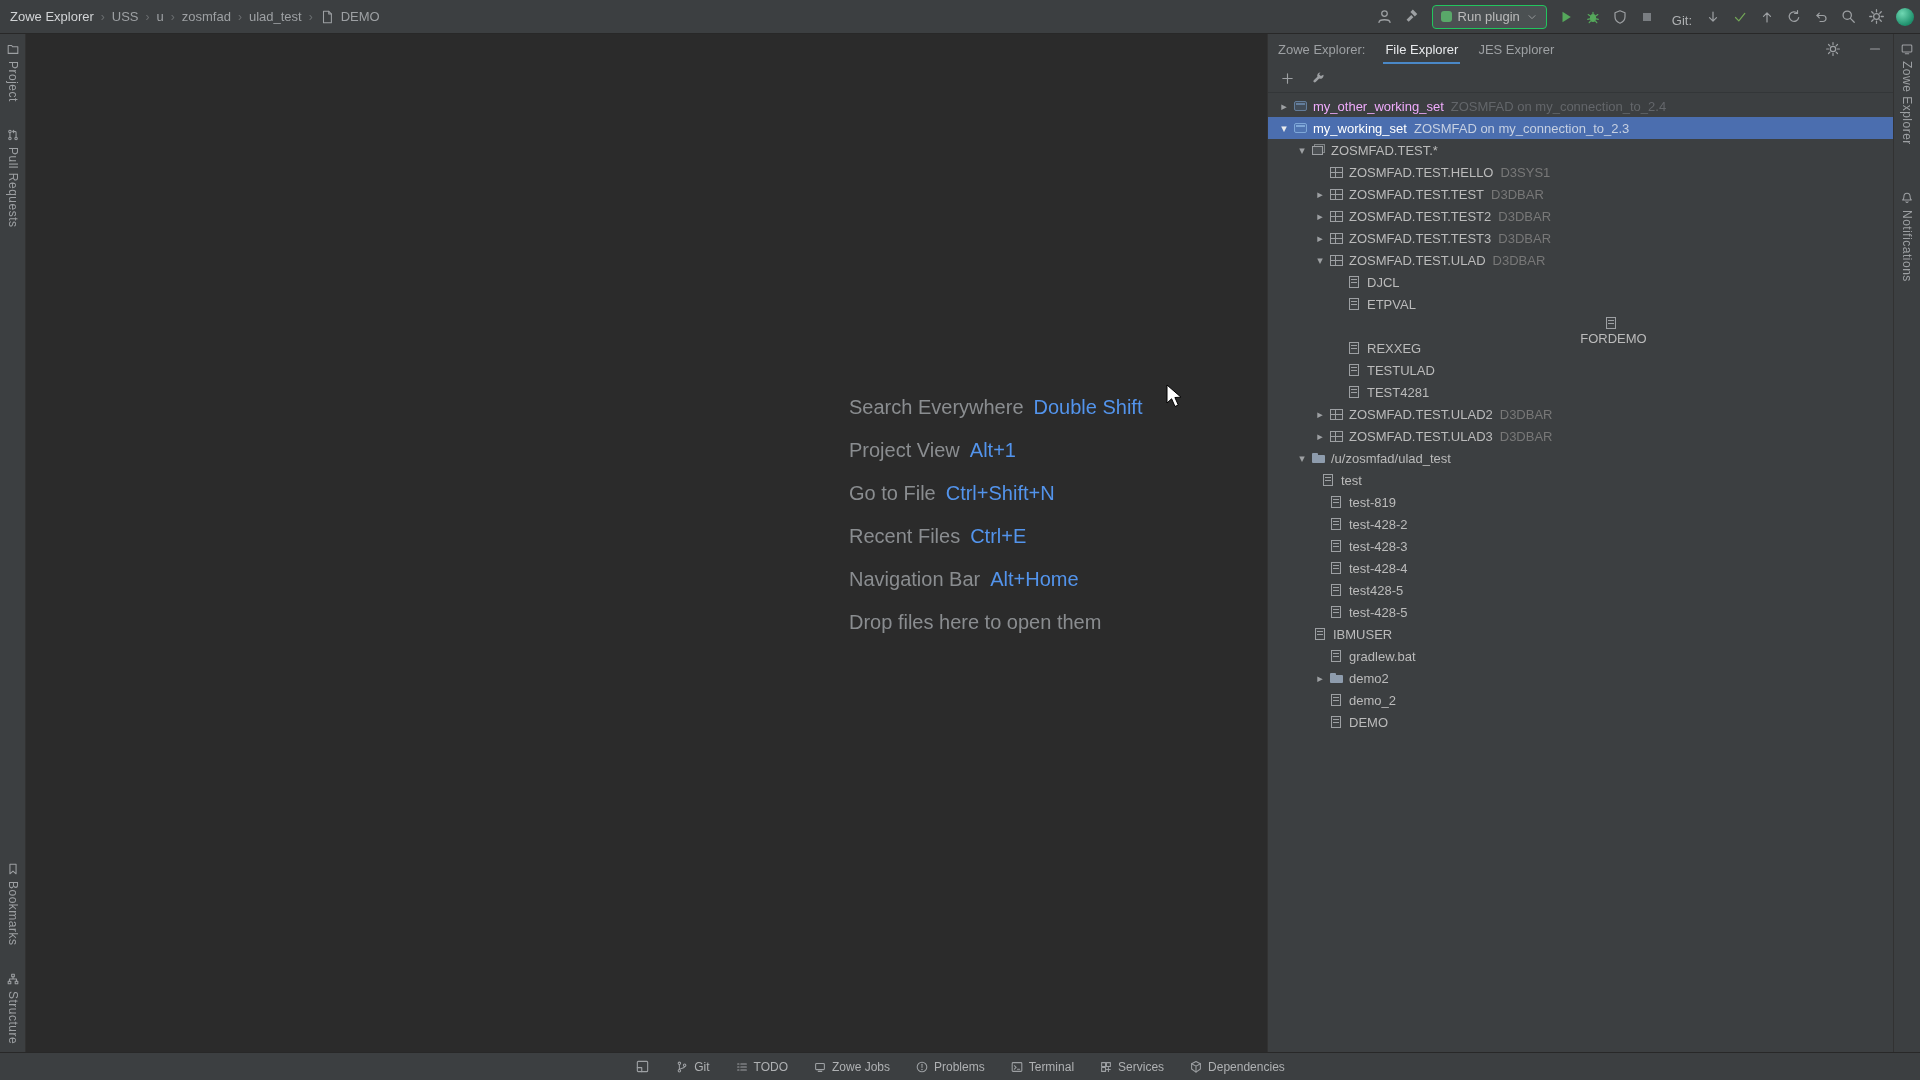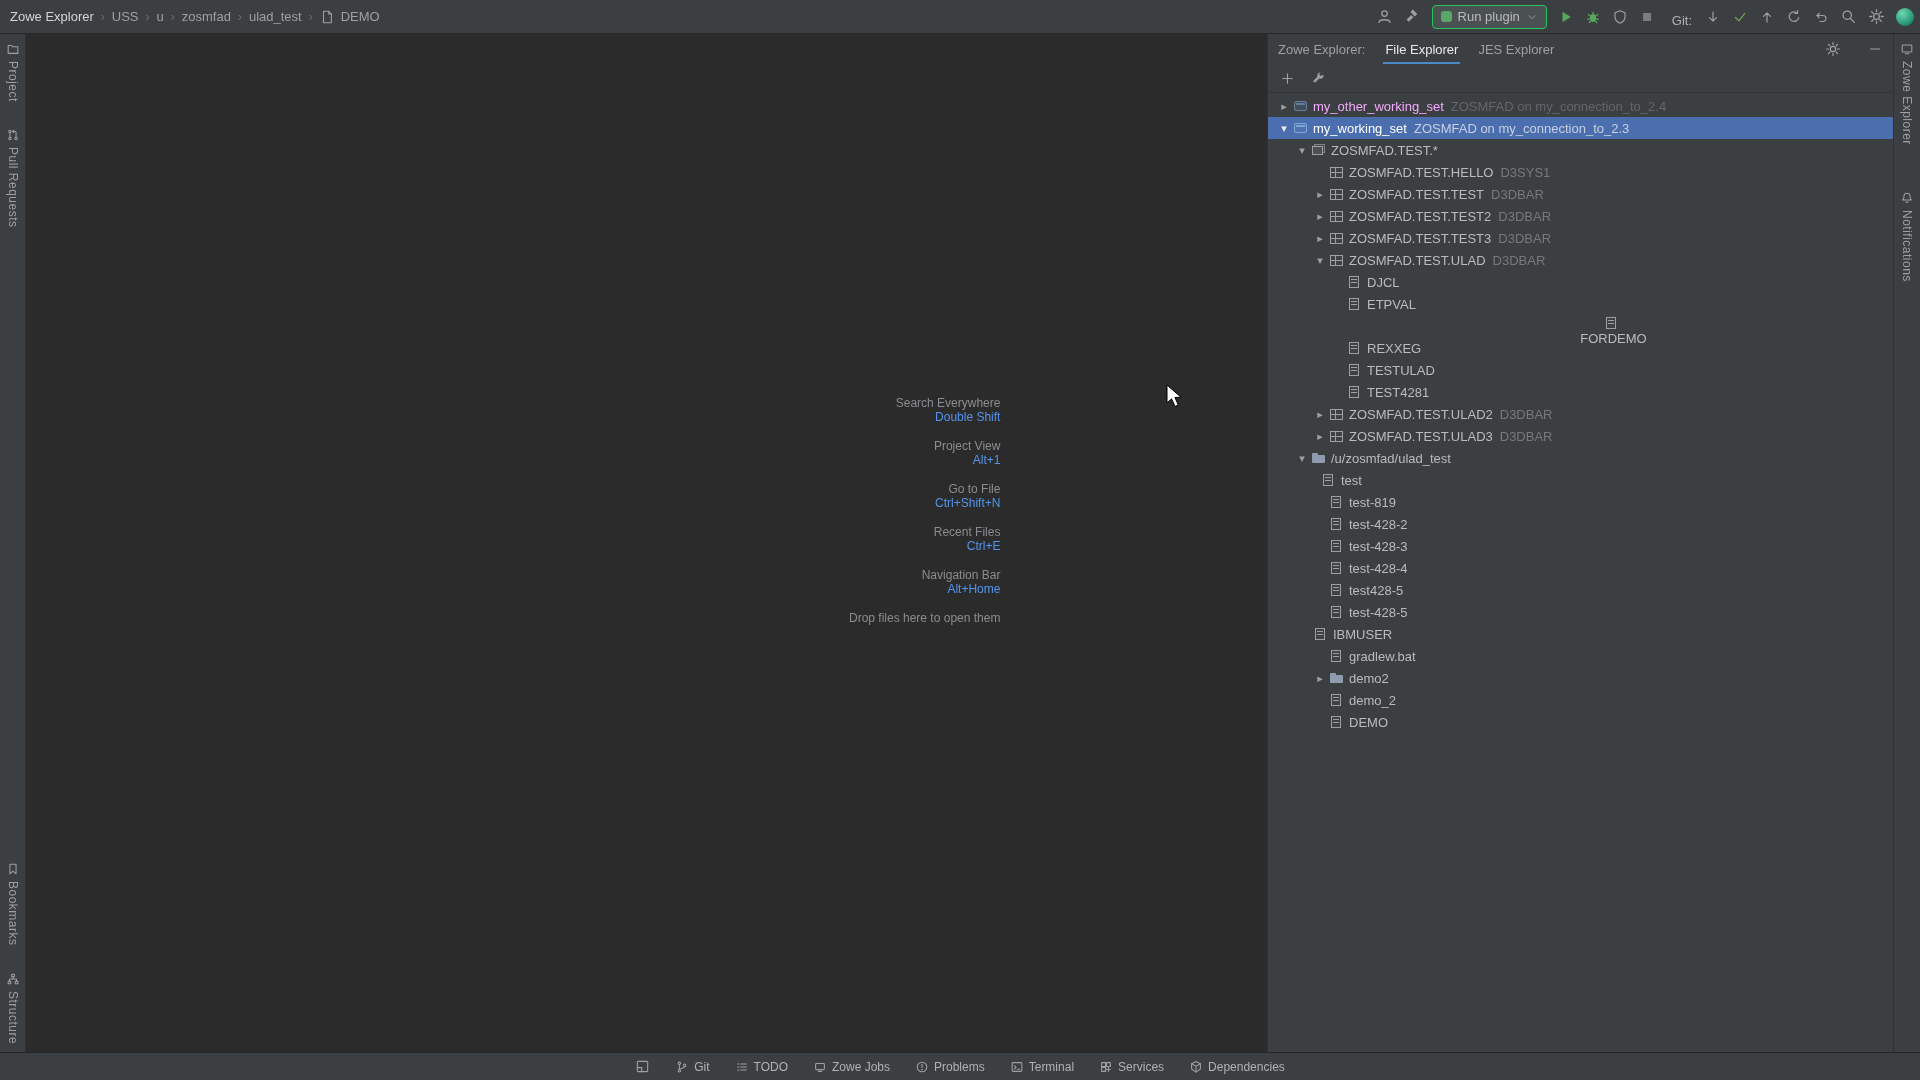--- a/index.html
+++ b/index.html
@@ -28,21 +28,21 @@
   .stripe.left{left:0;border-right:1px solid #323232;}
   .stripe.right{right:0;width:27px;border-left:1px solid #323232;justify-content:flex-start;}
   .sgroup{display:flex;flex-direction:column;align-items:center;gap:26px;}
   .stripe.right .sgroup{gap:46px;}
   .vitem{display:flex;flex-direction:column;align-items:center;gap:5px;color:#9DA0A3;font-size:12px;cursor:default;}
   .vtext{writing-mode:vertical-rl;letter-spacing:0.5px;white-space:nowrap;}
 
   
   .editor{position:absolute;top:34px;left:26px;right:653px;bottom:28px;background:#2B2B2B;}
   .hints{position:absolute;left:823px;top:362px;}
-  .hint-row{height:43px;display:flex;align-items:flex-end;font-size:12px;color:#8A8D90;flex-direction:column;}
+  .hint-row{height:43px;display:flex;align-items:flex-start;font-size:20px;color:#8A8D90;}
   .hint-key{color:var(--shortcut,#5394EC);margin-left:10px;}
 
   
   .panel{position:absolute;top:34px;right:27px;width:626px;bottom:28px;background:#3C3F41;
     border-left:1px solid #323232;display:flex;flex-direction:column;}
   .panel-header{height:30px;display:flex;align-items:center;gap:20px;padding:0 10px;font-size:13px;flex:none;}
   .panel-title{color:#9DA0A3;}
   .panel-tab{color:#9DA0A3;position:relative;height:30px;display:flex;align-items:center;cursor:default;}
   .panel-tab.selected{color:#E8EAEC;}
   .panel-tab.selected::after{content:'';position:absolute;left:-2px;right:-2px;bottom:0;height:2px;

